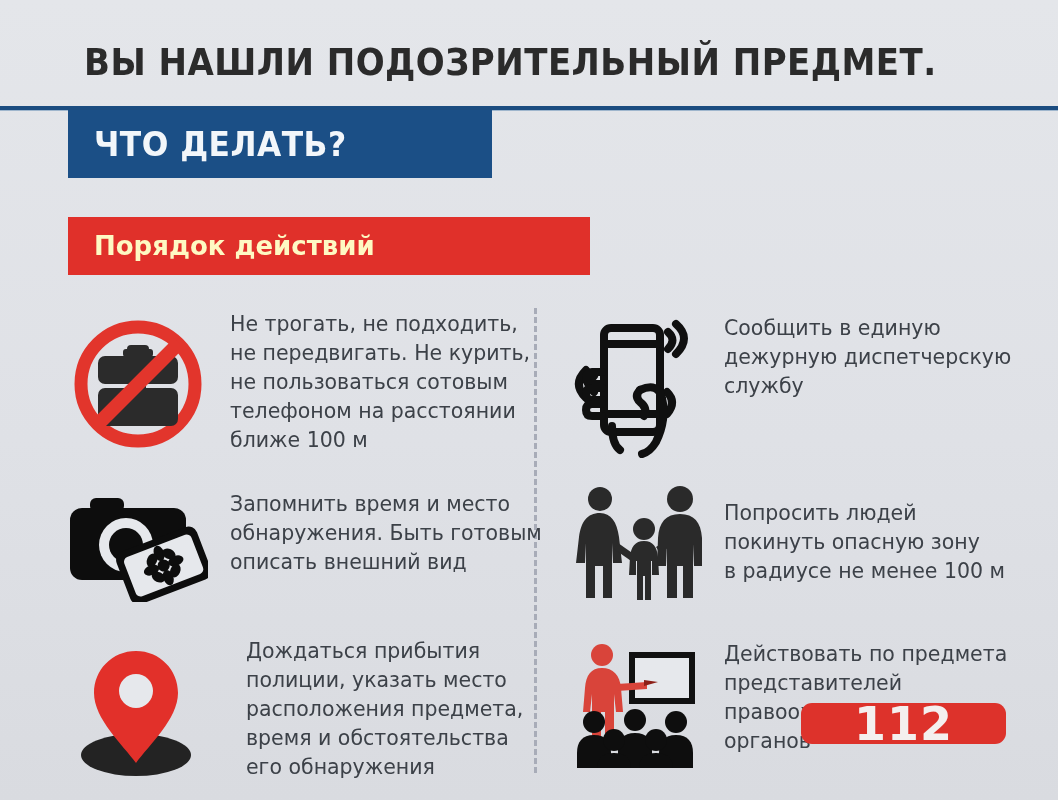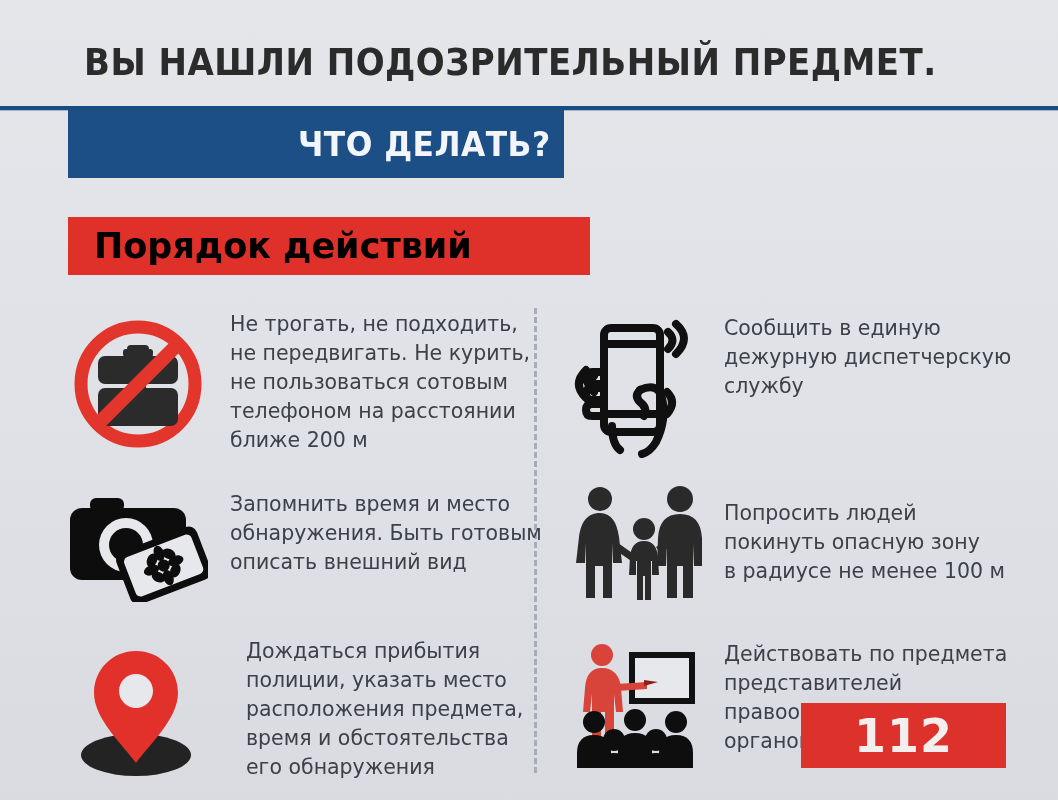--- a/index.html
+++ b/index.html
@@ -45,28 +45,27 @@
     width: 1058px;
     height: 4px;
     background: #1b4c80;
     box-shadow: 0 1px 0 #9fb6cd;
   }
 
   .blue-banner {
     position: absolute;
     left: 68px;
     top: 110px;
-    width: 496px;
+    width: 424px;
     height: 68px;
     background: #1b4f86;
     display: flex;
     align-items: center;
     padding-left: 26px;
     box-sizing: border-box;
-    justify-content: flex-end;
   }
   .blue-banner-text {
     font-family: "DejaVu Sans", sans-serif;
     font-size: 33px;
     font-weight: bold;
     color: #f2f6fa;
     letter-spacing: 0.5px;
     transform: scaleX(0.95);
     transform-origin: left center;
     white-space: nowrap;
@@ -79,23 +78,23 @@
     width: 522px;
     height: 58px;
     background: #e0302a;
     display: flex;
     align-items: center;
     padding-left: 26px;
     box-sizing: border-box;
   }
   .red-banner-text {
     font-family: "DejaVu Sans", sans-serif;
-    font-size: 35px;
+    font-size: 26px;
     font-weight: bold;
-    color: #000000;
+    color: #fef9c3;
     white-space: nowrap;
   }
 
   
   .grid {
     position: absolute;
     left: 0;
     top: 300px;
     width: 1058px;
     height: 490px;
@@ -142,25 +141,26 @@
 
   .icon-gap-l { margin-right: 22px; }
   .icon-gap-r { margin-right: 22px; }
 
   
   .badge-112 {
     position: absolute;
     left: 801px;
     top: 403px;
     width: 205px;
-    height: 65px;
+    height: 41px;
     background: #dd322b;
     display: flex;
     align-items: center;
     justify-content: center;
+    border-radius: 11px;
   }
   .badge-112-text {
     font-family: "DejaVu Sans", sans-serif;
     font-size: 46px;
     font-weight: bold;
     color: #f4efee;
     letter-spacing: 1px;
     line-height: 1;
   }
 </style>
@@ -195,21 +195,21 @@
             <rect x="30" y="78" width="80" height="38" rx="7"></rect>
             <rect x="62" y="70" width="16" height="12" fill="#2b2b2b"></rect>
           </g>
           <rect x="63" y="16" width="14" height="118" transform="rotate(45 70 74)" fill="#e2352c"></rect>
         </svg>
       </div>
       <div class="item-text">Не трогать, не подходить,
 не передвигать. Не курить,
 не пользоваться сотовым
 телефоном на расстоянии
-ближе 200 м</div>
+ближе 100 м</div>
     </div>
 
     <div class="item item-l2">
       <div class="icon-box icon-gap-l" style="width:140px;">
         <svg width="140" height="112" viewBox="0 0 140 112">
           <g fill="#0d0d0d">
             <rect x="22" y="8" width="34" height="14" rx="6"></rect>
             <rect x="2" y="18" width="116" height="72" rx="12"></rect>
           </g>
           <circle cx="58" cy="55" r="27" fill="#e6e8ec"></circle>

